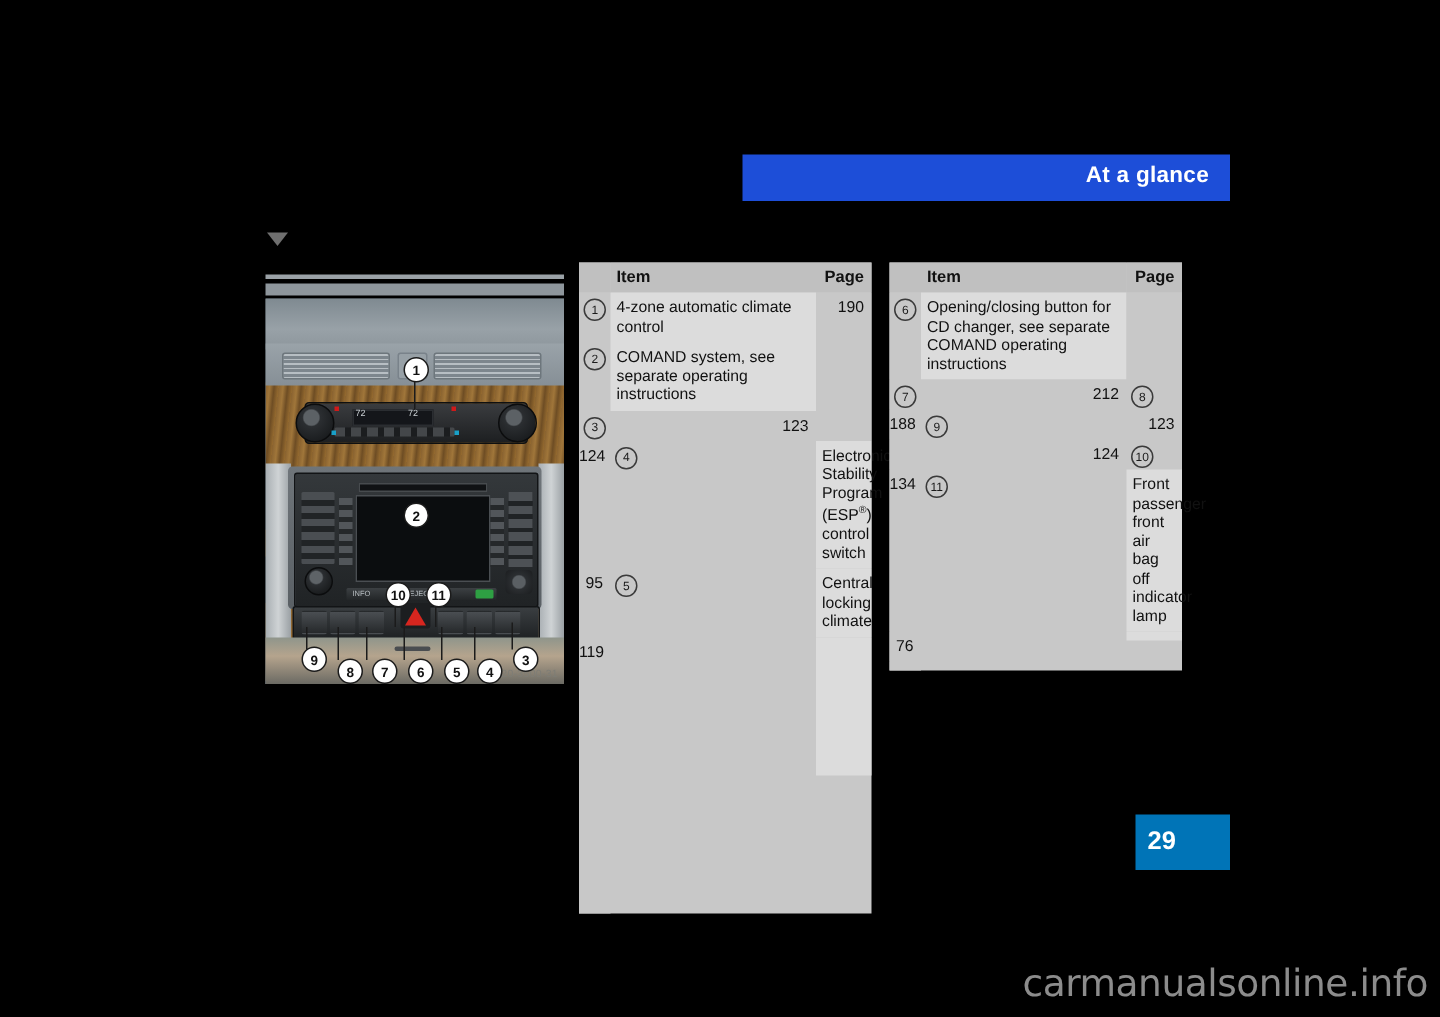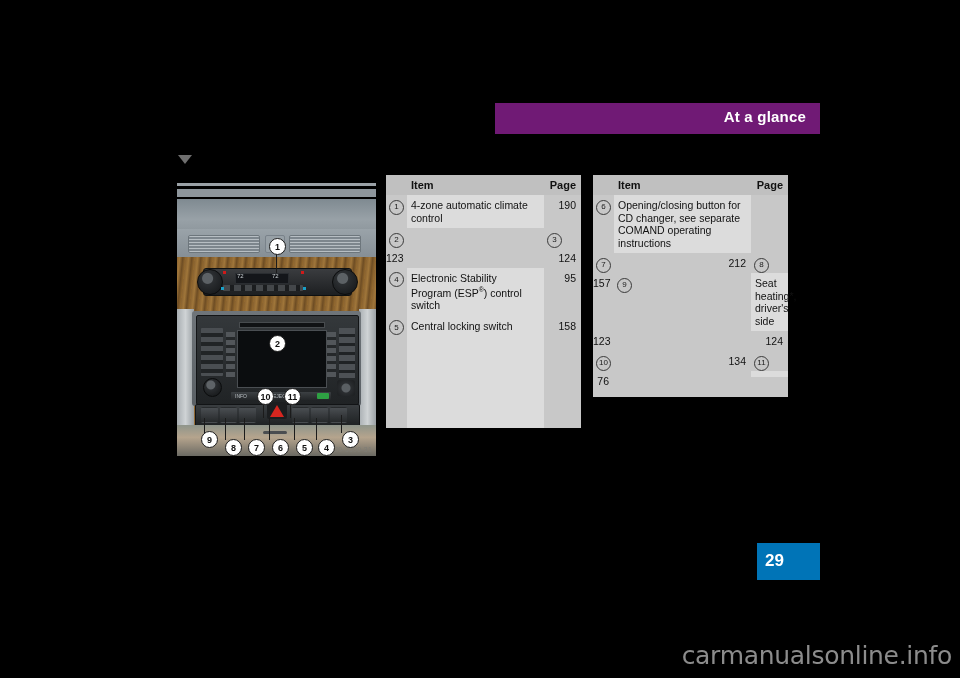--- a/index.html
+++ b/index.html
@@ -16,21 +16,21 @@
     color: #111;
   }
 
   
   .header-band {
     position: absolute;
     left: 495px;
     top: 103px;
     width: 325px;
     height: 31px;
-    background: #701a75;
+    background: #1d4ed8;
   }
   .header-title {
     position: absolute;
     right: 14px;
     top: 5px;
     color: #ffffff;
     font-size: 15px;
     font-weight: bold;
     letter-spacing: .2px;
     white-space: nowrap;
@@ -432,57 +432,58 @@
 
 <div class="tbl left">
   <div class="tbl-inner" id="tbl0">
       <div class="th num"></div>
       <div class="th item">Item</div>
       <div class="th page">Page</div>
       <div class="cell-num"><span class="numcircle">1</span></div>
       <div class="cell-item">4-zone automatic climate control</div>
       <div class="cell-page">190</div>
       <div class="cell-num"><span class="numcircle">2</span></div>
+      <div class="cell-item">COMAND system, see separate operating instructions</div>
       <div class="cell-page"></div>
       <div class="cell-num"><span class="numcircle">3</span></div>
       <div class="cell-page">123</div>
       <div class="cell-num"></div>
       <div class="cell-page">124</div>
       <div class="cell-num"><span class="numcircle">4</span></div>
       <div class="cell-item">Electronic Stability Program (ESP<span class="sup">®</span>) control switch</div>
       <div class="cell-page">95</div>
       <div class="cell-num"><span class="numcircle">5</span></div>
-      <div class="cell-item">Central locking switch</div>
-      <div class="cell-page">158</div>
+      <div class="cell-item">Central locking climate</div>
+      <div class="cell-page">119</div>
       <div class="pad-num" style="height:92px"></div>
       <div class="pad-item" style="height:92px"></div>
       <div class="pad-page" style="height:92px"></div>
     </div>
 </div>
 
 <div class="tbl right">
   <div class="tbl-inner" id="tbl1">
       <div class="th num"></div>
       <div class="th item">Item</div>
       <div class="th page">Page</div>
       <div class="cell-num"><span class="numcircle">6</span></div>
       <div class="cell-item">Opening/closing button for CD changer, see separate COMAND operating instructions</div>
       <div class="cell-page"></div>
       <div class="cell-num"><span class="numcircle">7</span></div>
       <div class="cell-page">212</div>
       <div class="cell-num"><span class="numcircle">8</span></div>
-      <div class="cell-page">157</div>
+      <div class="cell-page">188</div>
       <div class="cell-num"><span class="numcircle">9</span></div>
-      <div class="cell-item">Seat heating*, driver's side</div>
       <div class="cell-page">123</div>
       <div class="cell-num"></div>
       <div class="cell-page">124</div>
       <div class="cell-num"><span class="numcircle">10</span></div>
       <div class="cell-page">134</div>
       <div class="cell-num"><span class="numcircle">11</span></div>
+      <div class="cell-item">Front passenger front air bag off indicator lamp</div>
       <div class="cell-page">76</div>
       <div class="pad-num" style="height:6px"></div>
       <div class="pad-item" style="height:6px"></div>
       <div class="pad-page" style="height:6px"></div>
     </div>
 </div>
 
 <div class="page-tab">
   <span>29</span>
 </div>

